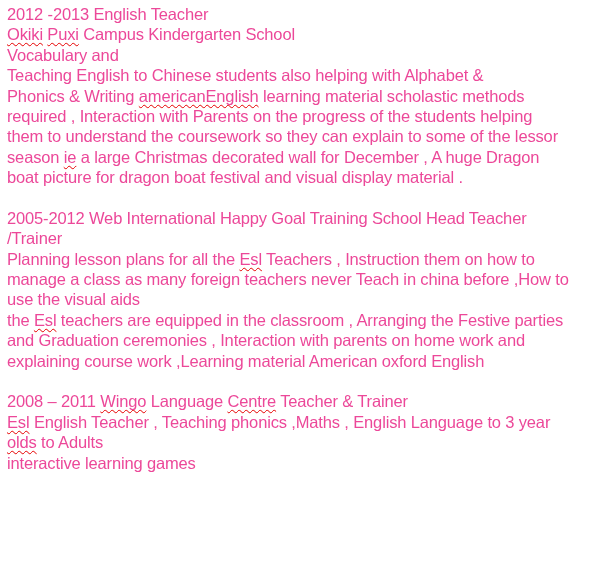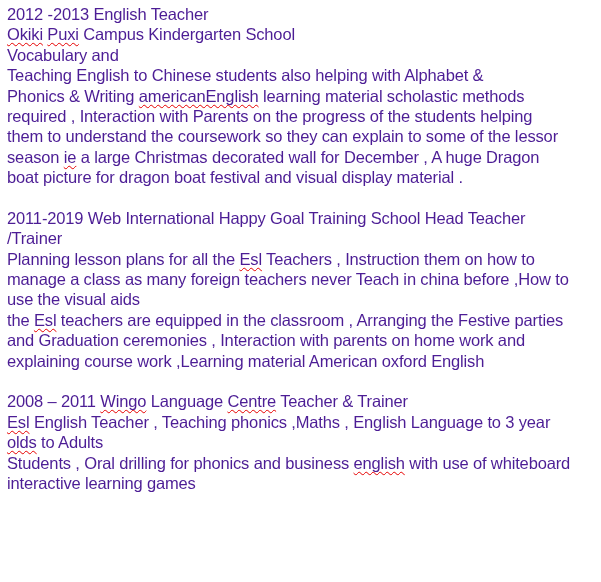--- a/index.html
+++ b/index.html
@@ -13,21 +13,21 @@
     overflow: hidden;
   }
   .document {
     box-sizing: border-box;
     width: 537px;
     height: 582px;
     padding: 4px 4px 0 7px;
     font-family: "Liberation Sans", sans-serif;
     font-size: 16.5px;
     line-height: 20.4px;
-    color: #4c1d95;
+    color: #ec4899;
     letter-spacing: -0.15px;
     border-radius: 13px;
   }
   .line {
     white-space: pre;
     height: 20.4px;
     overflow: visible;
   }
   .sq {
     text-decoration-line: underline;
@@ -45,27 +45,26 @@
     <div class="line"><span>2012 -2013 English Teacher</span></div>
     <div class="line"><span class="sq">Okiki</span><span> </span><span class="sq">Puxi</span><span> Campus Kindergarten School</span></div>
     <div class="line"><span>Vocabulary and</span></div>
     <div class="line"><span>Teaching English to Chinese students also helping with Alphabet &amp;</span></div>
     <div class="line"><span>Phonics &amp; Writing </span><span class="sq">americanEnglish</span><span> learning material scholastic methods</span></div>
     <div class="line"><span>required , Interaction with Parents on the progress of the students helping</span></div>
     <div class="line"><span>them to understand the coursework so they can explain to some of the lessor</span></div>
     <div class="line"><span>season </span><span class="sq">ie</span><span> a large Christmas decorated wall for December , A huge Dragon</span></div>
     <div class="line"><span>boat picture for dragon boat festival and visual display material .</span></div>
     <div class="line">&nbsp;</div>
-    <div class="line"><span>2011-2019 Web International Happy Goal Training School Head Teacher</span></div>
+    <div class="line"><span>2005-2012 Web International Happy Goal Training School Head Teacher</span></div>
     <div class="line"><span>/Trainer</span></div>
     <div class="line"><span>Planning lesson plans for all the </span><span class="sq">Esl</span><span> Teachers , Instruction them on how to</span></div>
     <div class="line"><span>manage a class as many foreign teachers never Teach in china before ,How to</span></div>
     <div class="line"><span>use the visual aids</span></div>
     <div class="line"><span>the </span><span class="sq">Esl</span><span> teachers are equipped in the classroom , Arranging the Festive parties</span></div>
     <div class="line"><span>and Graduation ceremonies , Interaction with parents on home work and</span></div>
     <div class="line"><span>explaining course work ,Learning material American oxford English</span></div>
     <div class="line">&nbsp;</div>
     <div class="line"><span>2008 – 2011 </span><span class="sq">Wingo</span><span> Language </span><span class="sq">Centre</span><span> Teacher &amp; Trainer</span></div>
     <div class="line"><span class="sq">Esl</span><span> English Teacher , Teaching phonics ,Maths , English Language to 3 year</span></div>
     <div class="line"><span class="sq">olds</span><span> to Adults</span></div>
-    <div class="line"><span>Students , Oral drilling for phonics and business </span><span class="sq">english</span><span> with use of whiteboard</span></div>
     <div class="line"><span>interactive learning games</span></div>
   </div>
 
 </body></html>

